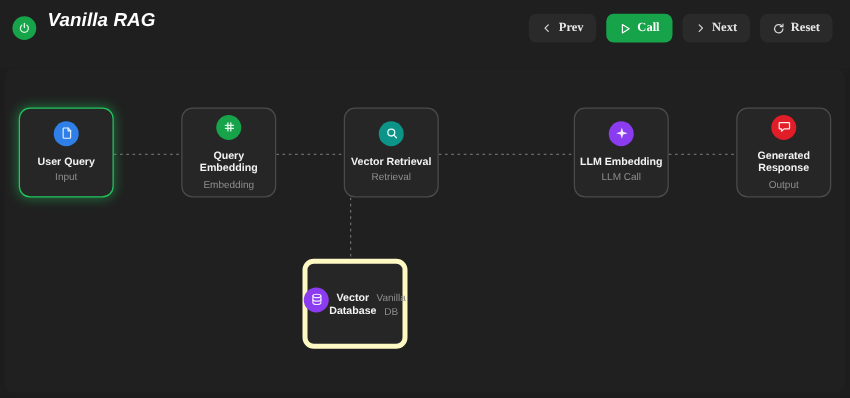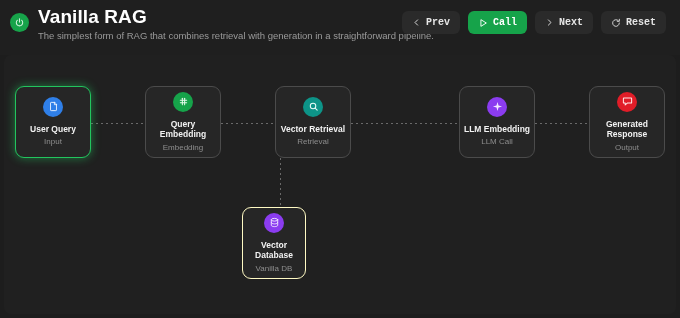--- a/index.html
+++ b/index.html
@@ -49,25 +49,26 @@
     align-items: center;
     justify-content: center;
     flex: 0 0 19px;
     margin-top: 4px;
     margin-right: 9px;
   }
   .brand-icon svg { display:block; }
   .title-texts { display: flex; flex-direction: column; min-width: 0; }
   .app-title {
     color: #ffffff;
-    font-size: 19px;
+    font-size: 15px;
     font-weight: bold;
     line-height: 16px;
     letter-spacing: 0.1px;
     white-space: nowrap;
+    font-style: italic;
   }
   .app-subtitle {
     color: #9a9a9a;
     font-size: 9.5px;
     line-height: 13px;
     margin-top: 4px;
     white-space: nowrap;
   }
 
   
@@ -79,21 +80,21 @@
     flex: 0 0 auto;
   }
   .tbtn {
     height: 23px;
     border-radius: 6px;
     background: #2a2a2a;
     border: none;
     color: #e6e6e6;
     font-size: 10px;
     font-weight: bold;
-    font-family: Liberation Mono, monospace;
+    font-family: Liberation Serif, serif;
     display: flex;
     align-items: center;
     gap: 5px;
     padding: 0 10px;
     cursor: pointer;
     white-space: nowrap;
   }
   .tbtn.primary {
     background: #16a34a;
     color: #ffffff;
@@ -194,49 +195,48 @@
     top: 0;
     width: 1px;
     height: 49px;
     background-image: linear-gradient(to bottom, #6a6a6a 0 2px, transparent 2px 5px);
     background-size: 1px 5px;
     background-repeat: repeat-y;
   }
   .branch-node {
     position: absolute;
     top: 49px;
-    width: 64px;
+    width: 84px;
     height: 72px;
     box-sizing: border-box;
     border-radius: 9px;
     background: #262626;
-    border: 1px solid #fef9c3;
-    display: flex;
-    flex-direction: column;
+    border: 4px solid #fef9c3;
+    display: flex;
+    flex-direction: row;
     align-items: center;
     justify-content: center;
   }
 </style>
 </head>
 <body>
 
 <div class="app">
 
   <div class="header">
 
     <div class="title-block">
       <span class="brand-icon">
         <svg width="11" height="11" viewBox="0 0 24 24" fill="none" stroke="#d6f5e1" stroke-width="2.4" stroke-linecap="round">
           <path d="M12 4 L12 11"></path>
           <path d="M7.5 7 A7 7 0 1 0 16.5 7" stroke-width="2.2"></path>
         </svg>
       </span>
       <div class="title-texts">
         <div class="app-title">Vanilla RAG</div>
-        <div class="app-subtitle">The simplest form of RAG that combines retrieval with generation in a straightforward pipeline.</div>
       </div>
     </div>
 
     <div class="toolbar">
 
       <button class="tbtn">
         <span>
           <svg width="9" height="9" viewBox="0 0 24 24" fill="none" stroke="#d8d8d8" stroke-width="2.6" stroke-linecap="round" stroke-linejoin="round">
             <polyline points="15 5 8 12 15 19"></polyline>
           </svg>

